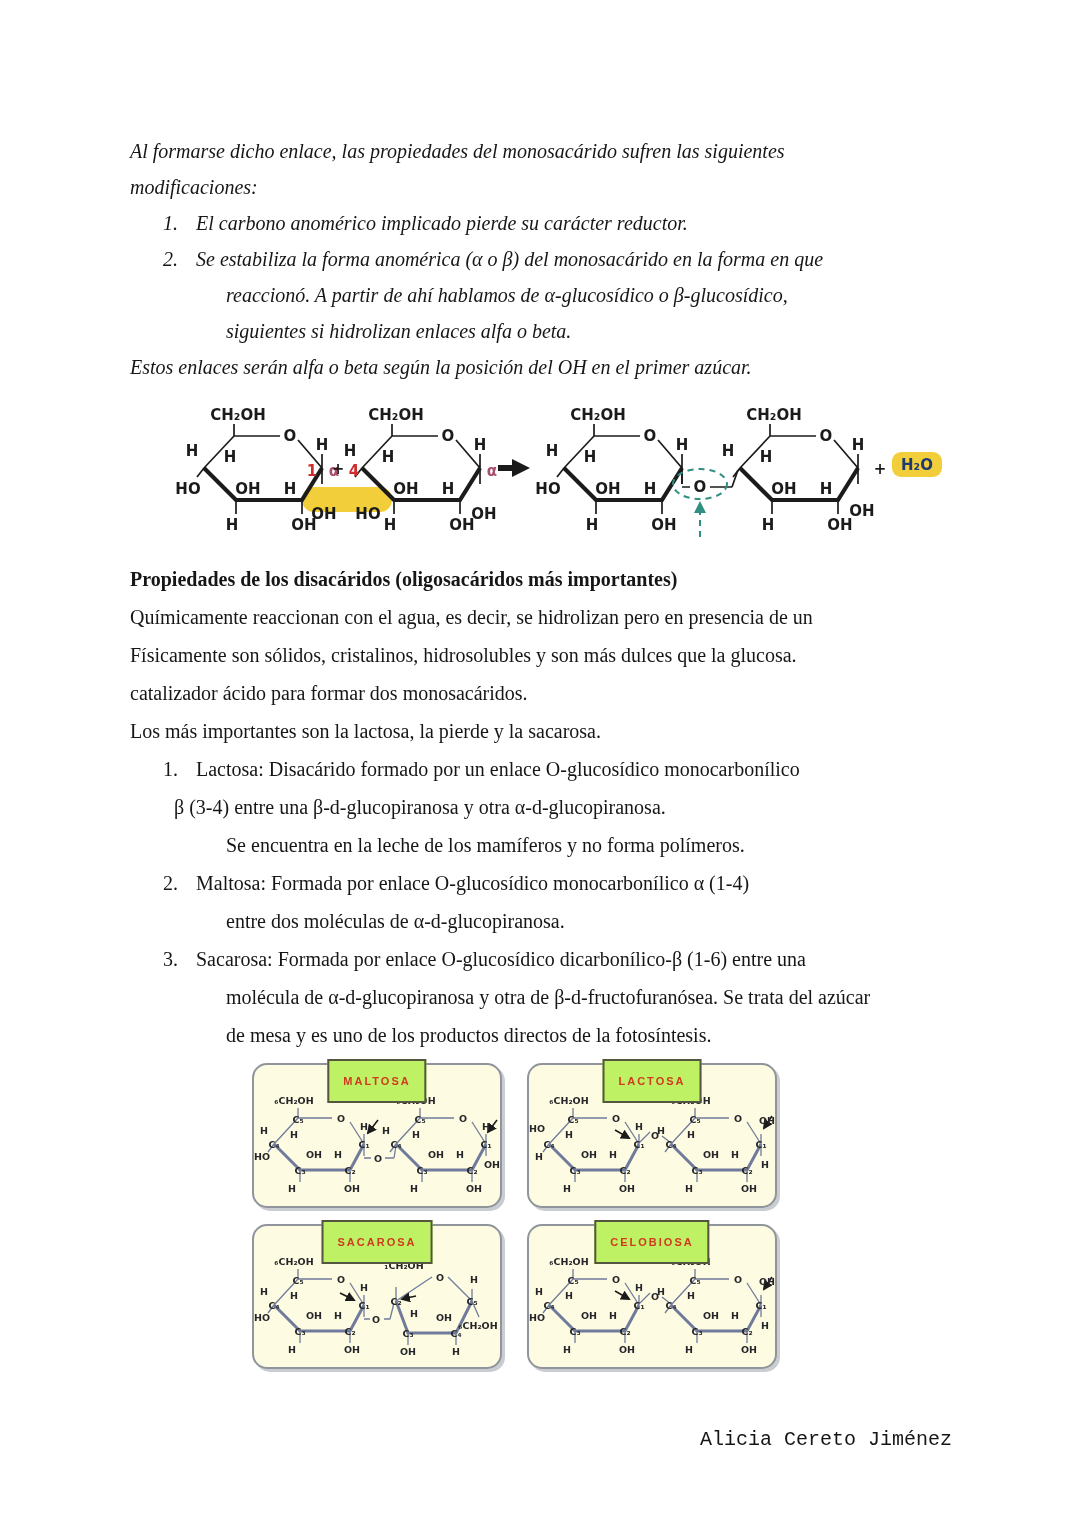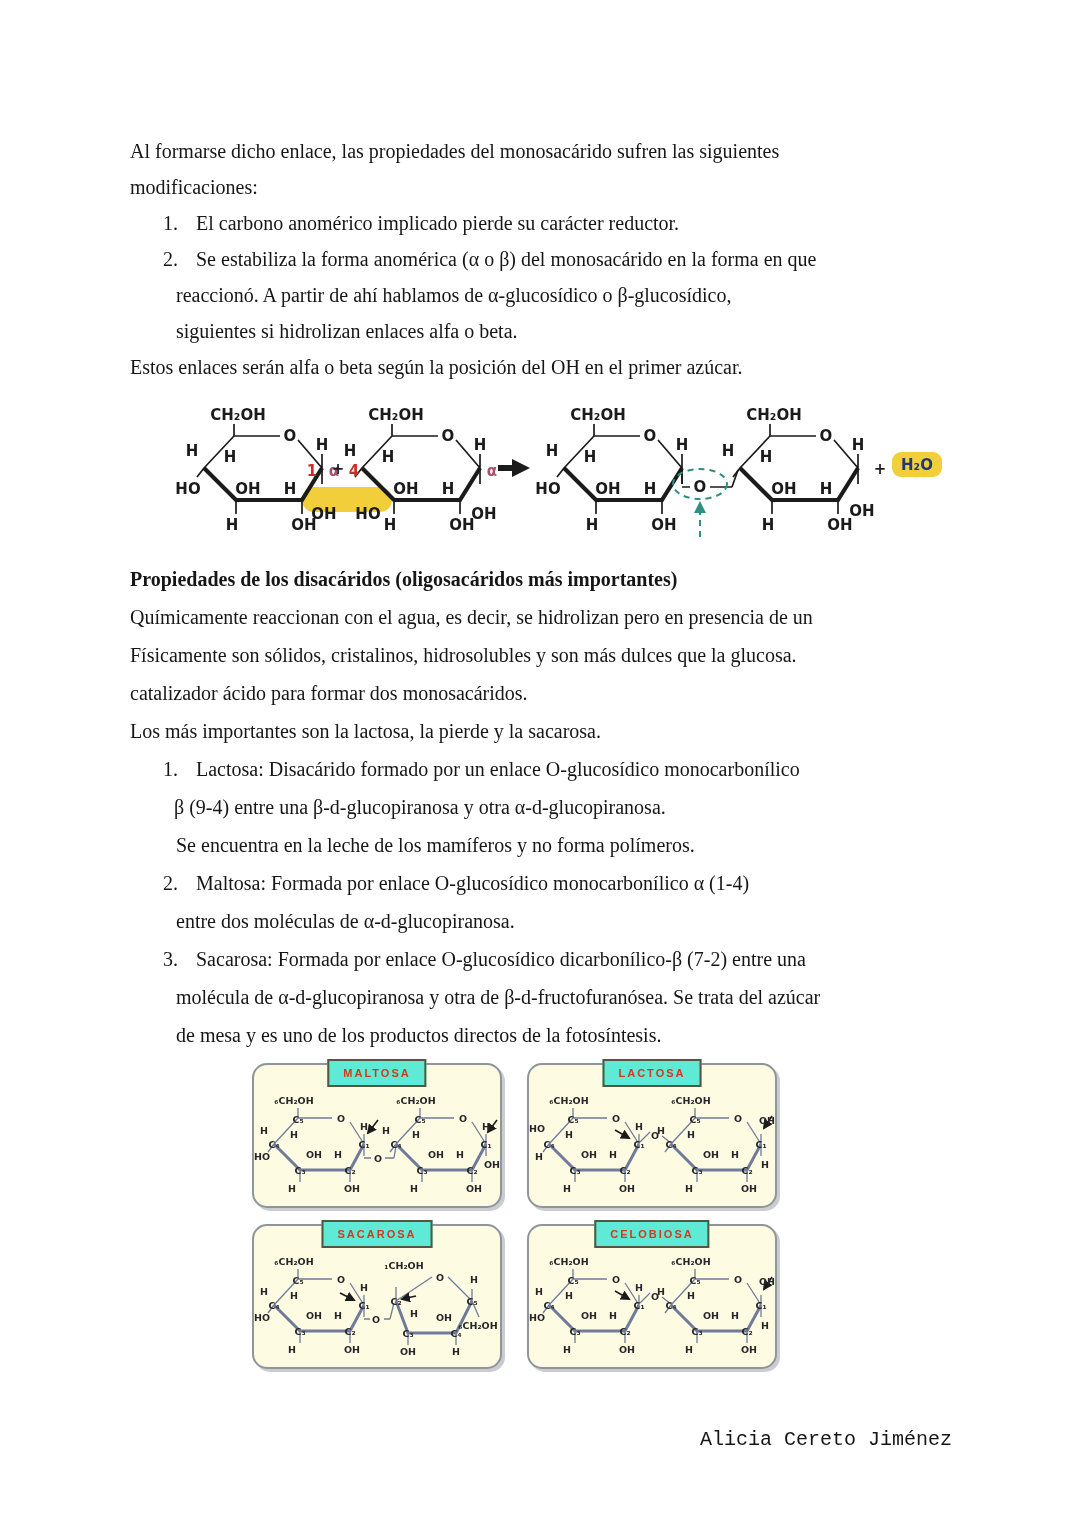--- a/index.html
+++ b/index.html
@@ -1,45 +1,45 @@
 <!DOCTYPE html>
 <html><head>
 <meta charset="utf-8">
 <style>
   html,body{margin:0;padding:0;background:#e8e8e8;}
   .page{position:relative;width:1080px;height:1525px;background:#ffffff;
         font-family:"Liberation Serif",serif;color:#161616;overflow:hidden;margin:0 auto;}
   .tblock{position:absolute;left:130px;width:840px;font-size:20px;}
-  .tl{line-height:36px;white-space:nowrap;}
+  .tl{line-height:36px;white-space:nowrap;font-style:italic;}
   .tl38{line-height:38px;white-space:nowrap;}
   .li{display:flex;}
   .num{flex:0 0 33px;margin-left:33px;}
-  .cont{margin-left:46px;}
+  .cont{margin-left:96px;}
   .cont2{margin-left:44px;}
   .hd{font-weight:bold;}
   
   .rx{position:absolute;left:176px;top:390px;}
   .rx text{font-family:"DejaVu Sans",sans-serif;font-weight:bold;font-size:15px;
            text-anchor:middle;fill:#1b1b1b;}
   .rx text.red{fill:#d02c2c;}
   .rx text.mar{fill:#a8506a;}
   .rx text.navy{fill:#1e3a70;}
   .thin{stroke:#1b1b1b;stroke-width:1.7;fill:none;}
   .bold{stroke:#1b1b1b;stroke-width:4.2;fill:none;stroke-linejoin:miter;}
   .tealdash{stroke:#2f8f80;stroke-width:2;fill:none;stroke-dasharray:6 5;}
   
   .fig{position:absolute;left:252px;top:1063px;display:grid;
        grid-template-columns:250px 250px;grid-column-gap:25px;grid-row-gap:16px;}
   .panel{position:relative;width:250px;height:145px;background:#fdfbe2;
          border:2px solid #8f959b;border-radius:15px;box-sizing:border-box;
          box-shadow:3px 3px 0 #c9ccd1;}
   .badge{position:absolute;top:-6px;left:50%;transform:translateX(-50%);
-         background:#5eead4;border:2px solid #55563f;color:#d03a20;
+         background:#bef264;border:2px solid #55563f;color:#d03a20;
          font-family:"Liberation Sans",sans-serif;font-weight:bold;font-size:11px;
-         letter-spacing:2px;padding:6px 14px;white-space:nowrap;}
+         letter-spacing:2px;padding:14px 14px;white-space:nowrap;}
   .mini{display:block;margin:13px auto 0 auto;}
   .mini text{font-family:"DejaVu Sans",sans-serif;font-weight:bold;font-size:9.5px;
              text-anchor:middle;fill:#26262a;}
   .mthin{stroke:#707b9b;stroke-width:1.3;fill:none;}
   .mbold{stroke:#707b9b;stroke-width:3;fill:none;stroke-linejoin:miter;}
   .mblack{stroke:#1b1b1b;stroke-width:1.6;fill:none;}
   .footer{position:absolute;right:128px;top:1428px;font-size:20px;white-space:nowrap;font-family:Liberation Mono, monospace;}
 </style>
 </head>
 <body>
@@ -177,32 +177,32 @@
     <div class="tl38 hd">Propiedades de los disacáridos (oligosacáridos más importantes)</div>
     <div class="tl38">Químicamente reaccionan con el agua, es decir, se hidrolizan pero en presencia de un</div>
     <div class="tl38">Físicamente son sólidos, cristalinos, hidrosolubles y son más dulces que la glucosa.</div>
     <div class="tl38">catalizador ácido para formar dos monosacáridos.</div>
     <div class="tl38">Los más importantes son la lactosa, la pierde y la sacarosa.</div>
 
     <div class="tl38 li">
       <span class="num">1.</span>
       <span>Lactosa: Disacárido formado por un enlace O-glucosídico monocarbonílico</span>
     </div>
-    <div class="tl38 cont2">β (9-4) entre una β-d-glucopiranosa y otra α-d-glucopiranosa.</div>
+    <div class="tl38 cont2">β (3-4) entre una β-d-glucopiranosa y otra α-d-glucopiranosa.</div>
     <div class="tl38 cont">Se encuentra en la leche de los mamíferos y no forma polímeros.</div>
 
     <div class="tl38 li">
       <span class="num">2.</span>
       <span>Maltosa: Formada por enlace O-glucosídico monocarbonílico α (1-4)</span>
     </div>
     <div class="tl38 cont">entre dos moléculas de  α-d-glucopiranosa.</div>
 
     <div class="tl38 li">
       <span class="num">3.</span>
-      <span>Sacarosa: Formada por enlace O-glucosídico dicarbonílico-β (7-2) entre una</span>
+      <span>Sacarosa: Formada por enlace O-glucosídico dicarbonílico-β (1-6) entre una</span>
     </div>
     <div class="tl38 cont">molécula de α-d-glucopiranosa y otra de β-d-fructofuranósea. Se trata del azúcar</div>
     <div class="tl38 cont">de mesa y es uno de los productos directos de la fotosíntesis.</div>
   </div>
 
   <div class="fig">
 
     <div class="panel">
       <div class="badge">MALTOSA</div>
       <svg class="mini" width="248" height="126" viewBox="0 0 248 126">

